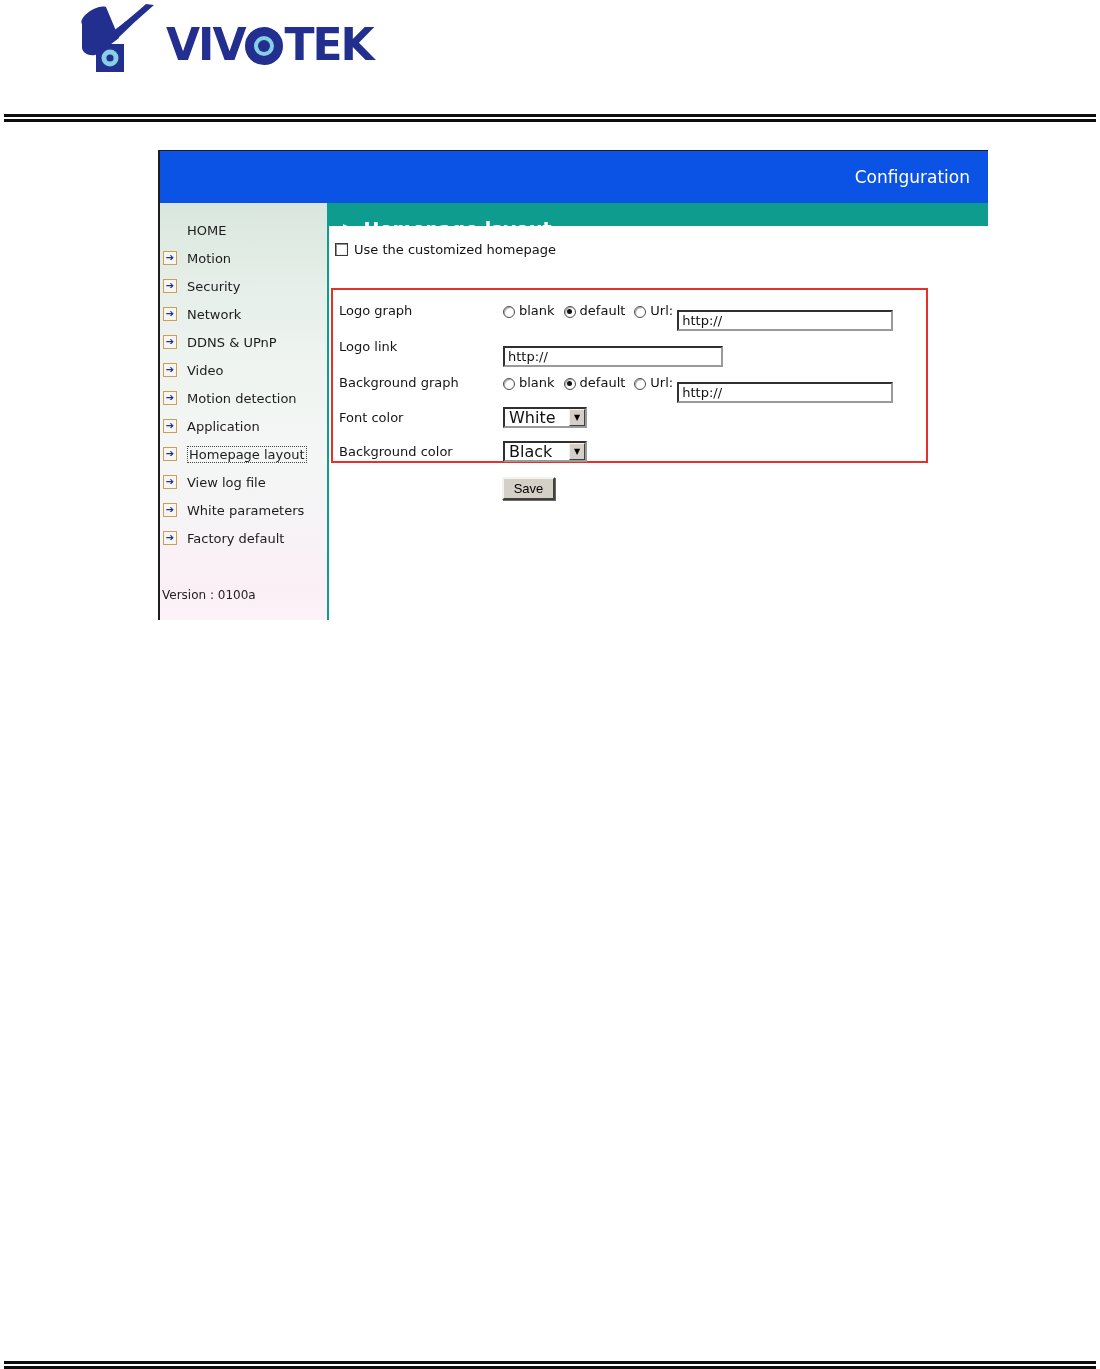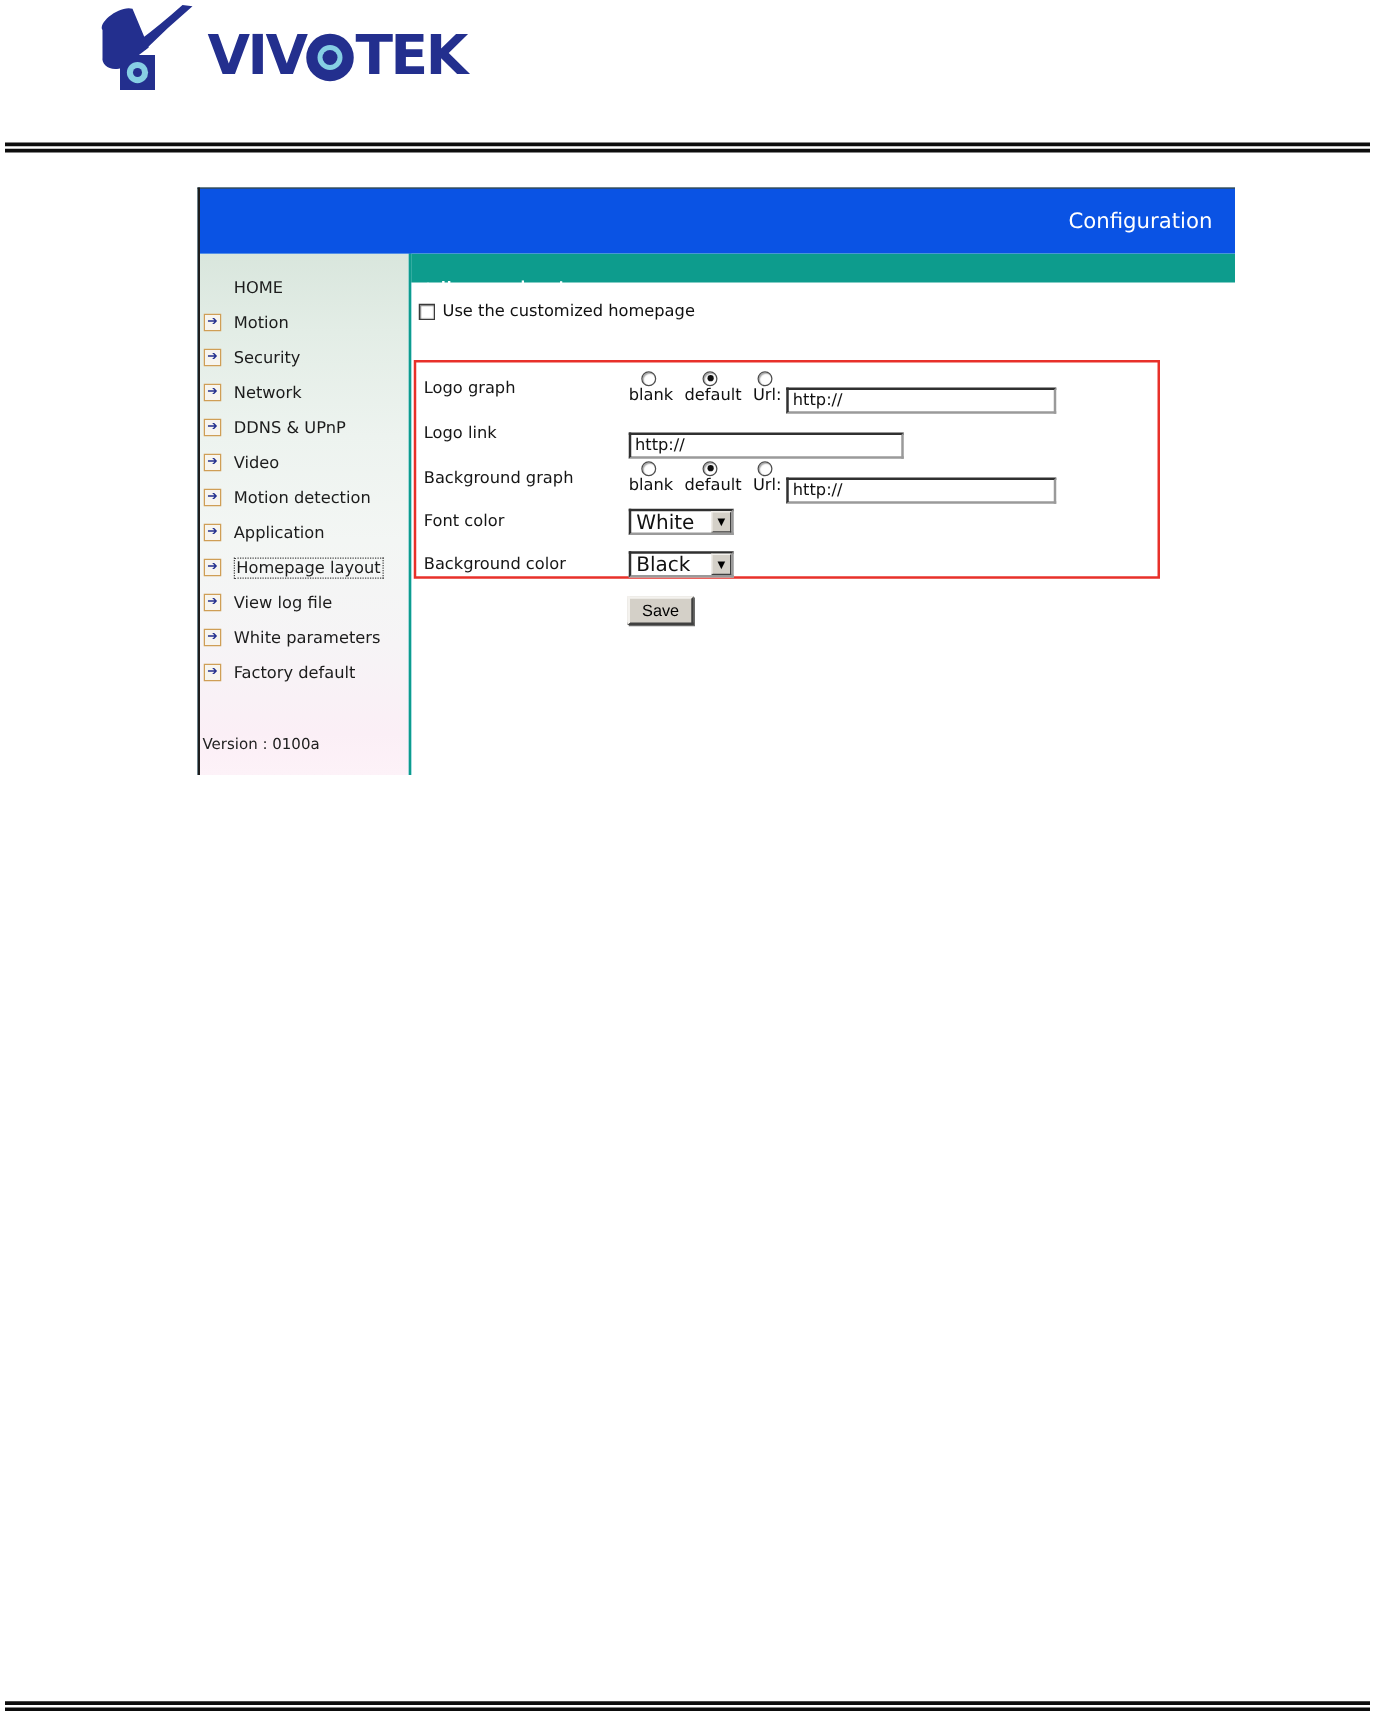--- a/index.html
+++ b/index.html
@@ -25,21 +25,21 @@
   .brand-o::after{content:"";position:absolute;left:50%;top:50%;width:12px;height:12px;margin:-6px 0 0 -6px;
            border-radius:50%;background:var(--logo-navy,#232f8e);}
 
   
   .rule{position:absolute;left:4px;right:4px;height:3px;background:#0d0d0d;}
   .rule-t1{top:114px;} .rule-t2{top:119px;}
   .rule-b1{top:1361px;} .rule-b2{top:1366px;}
 
   
   .cfg-window{position:absolute;left:158px;top:150px;width:830px;height:470px;
-              border-left:2px solid #1d1d1d;border-top:1px solid #1d1d1d;background:#7dd3fc;}
+              border-left:2px solid #1d1d1d;border-top:1px solid #1d1d1d;background:#fef9c3;}
   .cfg-header{height:52px;background:var(--header-blue,#0a53e4);display:flex;align-items:center;
               justify-content:flex-end;padding-right:18px;}
   .cfg-title{color:#fff;font-size:17px;}
   .cfg-body{display:flex;height:417px;}
 
   
   .sidebar{width:169px;height:417px;position:relative;flex:none;
            border-right:2px solid var(--bar-teal,#0d9c8d);
            background:linear-gradient(180deg,#d9e6dd 0%,#e3ede6 15%,#edf3ef 35%,#f3f6f4 55%,#f6f4f6 75%,#fbeff6 92%,#fdf2f8 100%);}
   .side-list{padding-top:13px;}
@@ -47,34 +47,34 @@
   .mi{width:14px;height:14px;flex:none;margin-right:10px;border:1px solid #cf9e56;background:#f7f5ef;
       color:var(--logo-navy,#232f8e);font-size:10px;line-height:12px;text-align:center;font-weight:bold;}
   .mi-spacer{width:24px;flex:none;}
   .side-label{white-space:nowrap;}
   .side-label.focus-dotted{border:1px dotted #444;padding:0 1px;}
   .version{position:absolute;left:2px;top:385px;font-size:12px;color:#222;}
 
   
   .main{flex:1;display:flex;flex-direction:column;background:#fff;}
   .breadcrumb-bar{height:23px;background:var(--bar-teal,#0d9c8d);display:flex;align-items:center;padding-left:12px;}
-  .breadcrumb-text{color:#fff;font-size:10px;font-weight:bold;margin-top:29px;}
+  .breadcrumb-text{color:#fff;font-size:19px;font-weight:bold;margin-top:29px;}
   .content{position:relative;height:394px;font-size:13px;}
 
   .chk-row{position:absolute;left:6px;top:16px;display:flex;align-items:center;cursor:pointer;}
   .checkbox{width:13px;height:13px;background:#fff;border:1px solid #3a3a3a;flex:none;margin-right:6px;
             box-shadow:inset 1px 1px 0 #8f8f8f, inset -1px -1px 0 #efefef;}
   .note{position:absolute;left:2px;top:44px;white-space:nowrap;color:#161616;}
 
   .red-box{position:absolute;left:2px;top:62px;width:597px;height:175px;border:2px solid var(--highlight-red,#e8302a);}
   .frow{position:absolute;left:6px;right:4px;height:22px;display:flex;align-items:center;}
   .flabel{width:164px;flex:none;color:#161616;}
   .fctrl{display:flex;align-items:center;}
 
-  .ropt{display:flex;align-items:center;margin-right:9px;cursor:pointer;flex-direction:column;}
+  .ropt{display:flex;align-items:flex-end;margin-right:9px;cursor:pointer;}
   .radio{width:12px;height:12px;border-radius:50%;border:1px solid #4c4c4c;background:#fff;flex:none;margin-right:4px;
          box-shadow:inset 1px 1px 1px rgba(0,0,0,.35);position:relative;}
   .radio.checked::after{content:"";position:absolute;left:50%;top:50%;width:5px;height:5px;margin:-2.5px 0 0 -2.5px;
          border-radius:50%;background:#101010;}
   .rtext{white-space:nowrap;}
 
   .tinput{height:21px;font-family:"DejaVu Sans", sans-serif;font-size:13px;padding:0 3px;background:#fff;color:#111;
           border-style:solid;border-width:2px;border-color:#303030 #9a9a9a #9a9a9a #303030;outline:none;margin-top:20px;}
   .tinput.url{width:216px;}
   .tinput.link{width:220px;}

